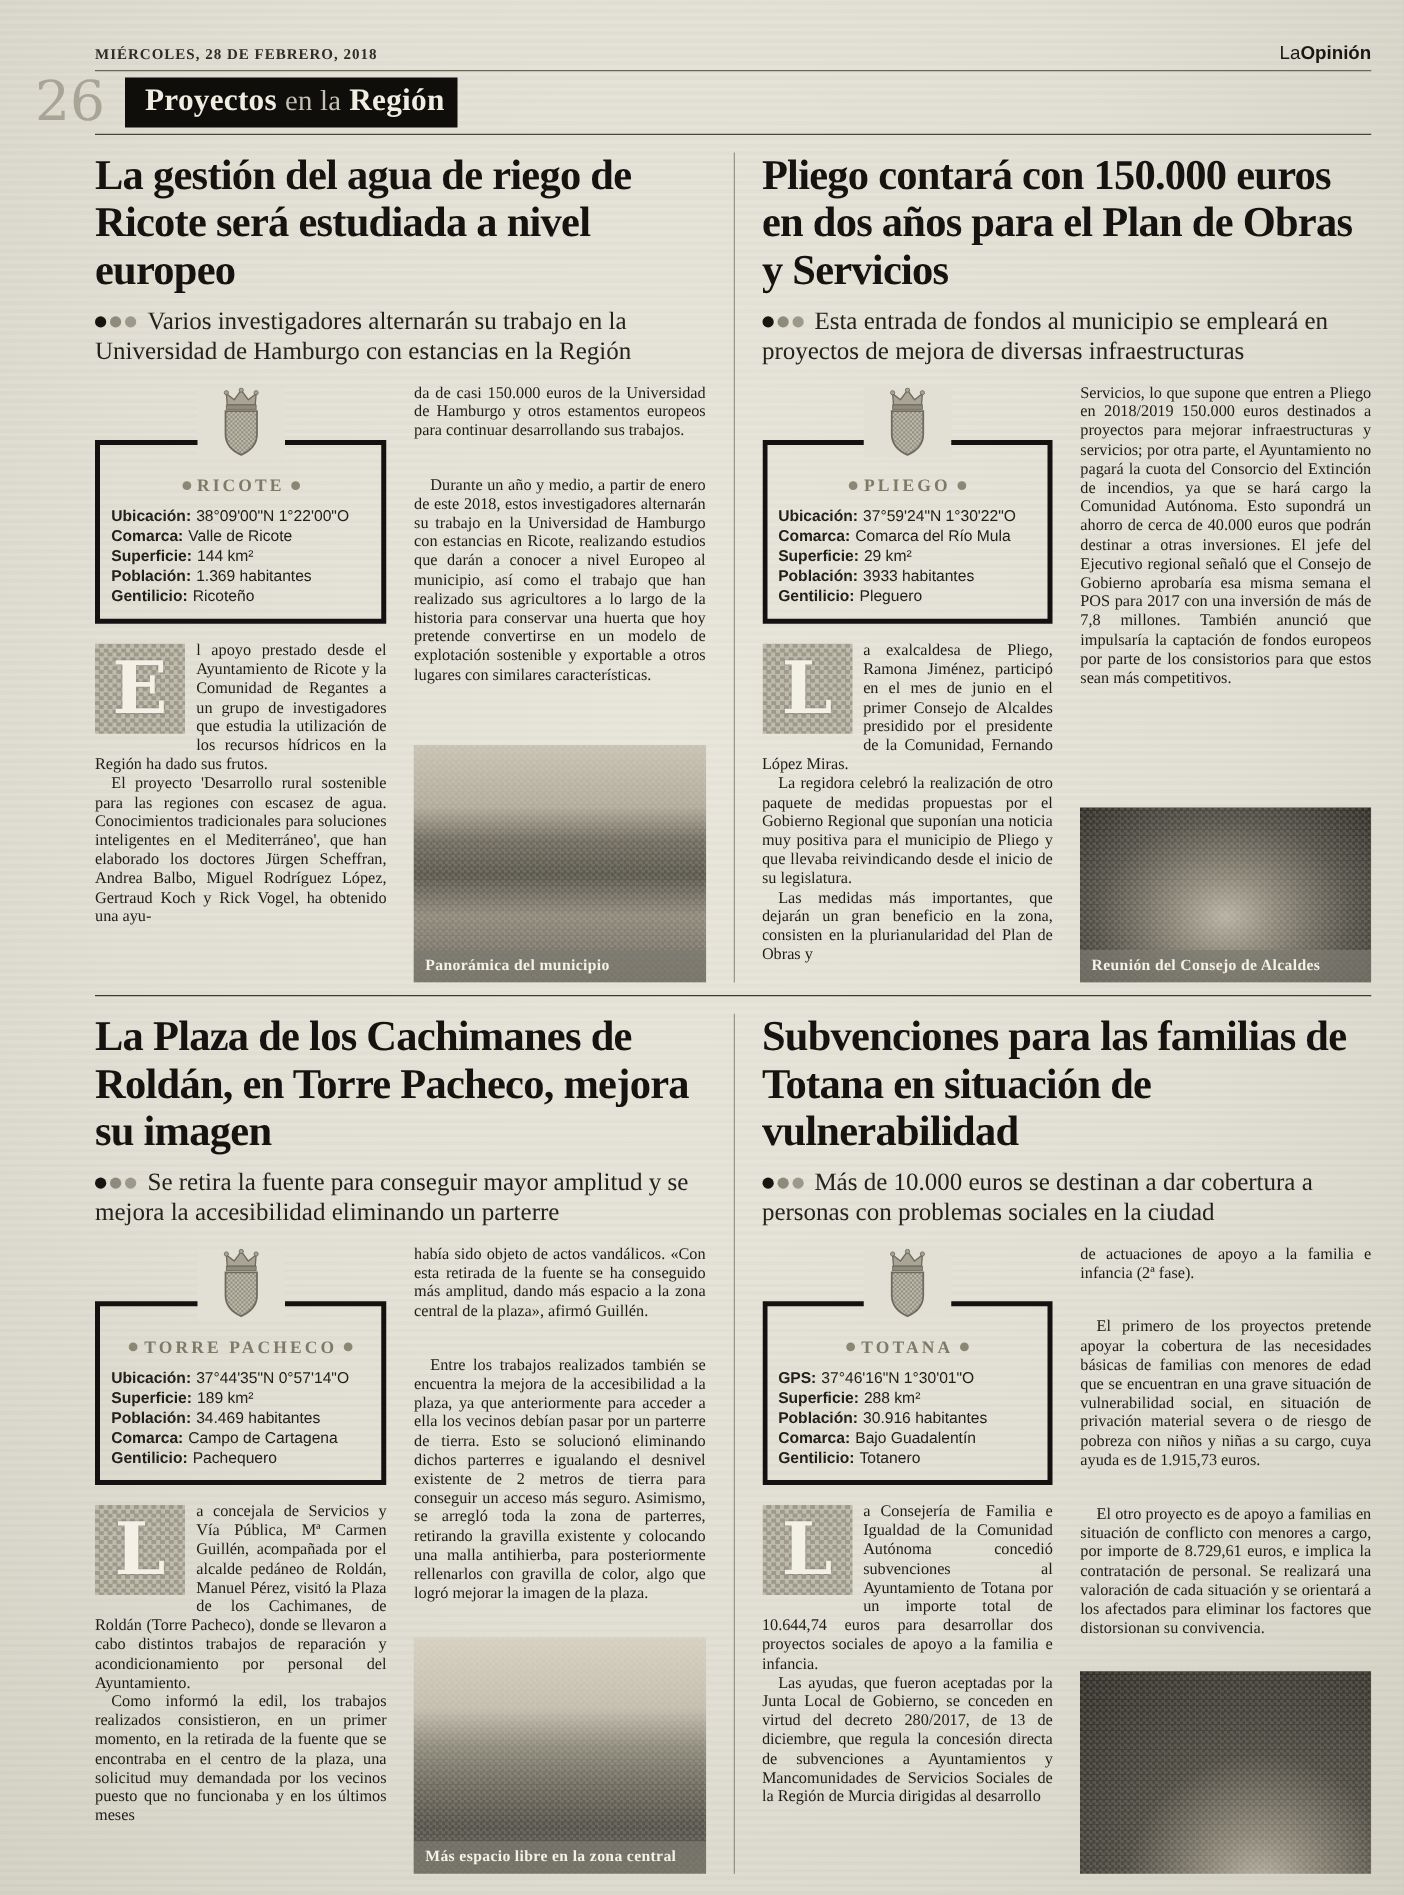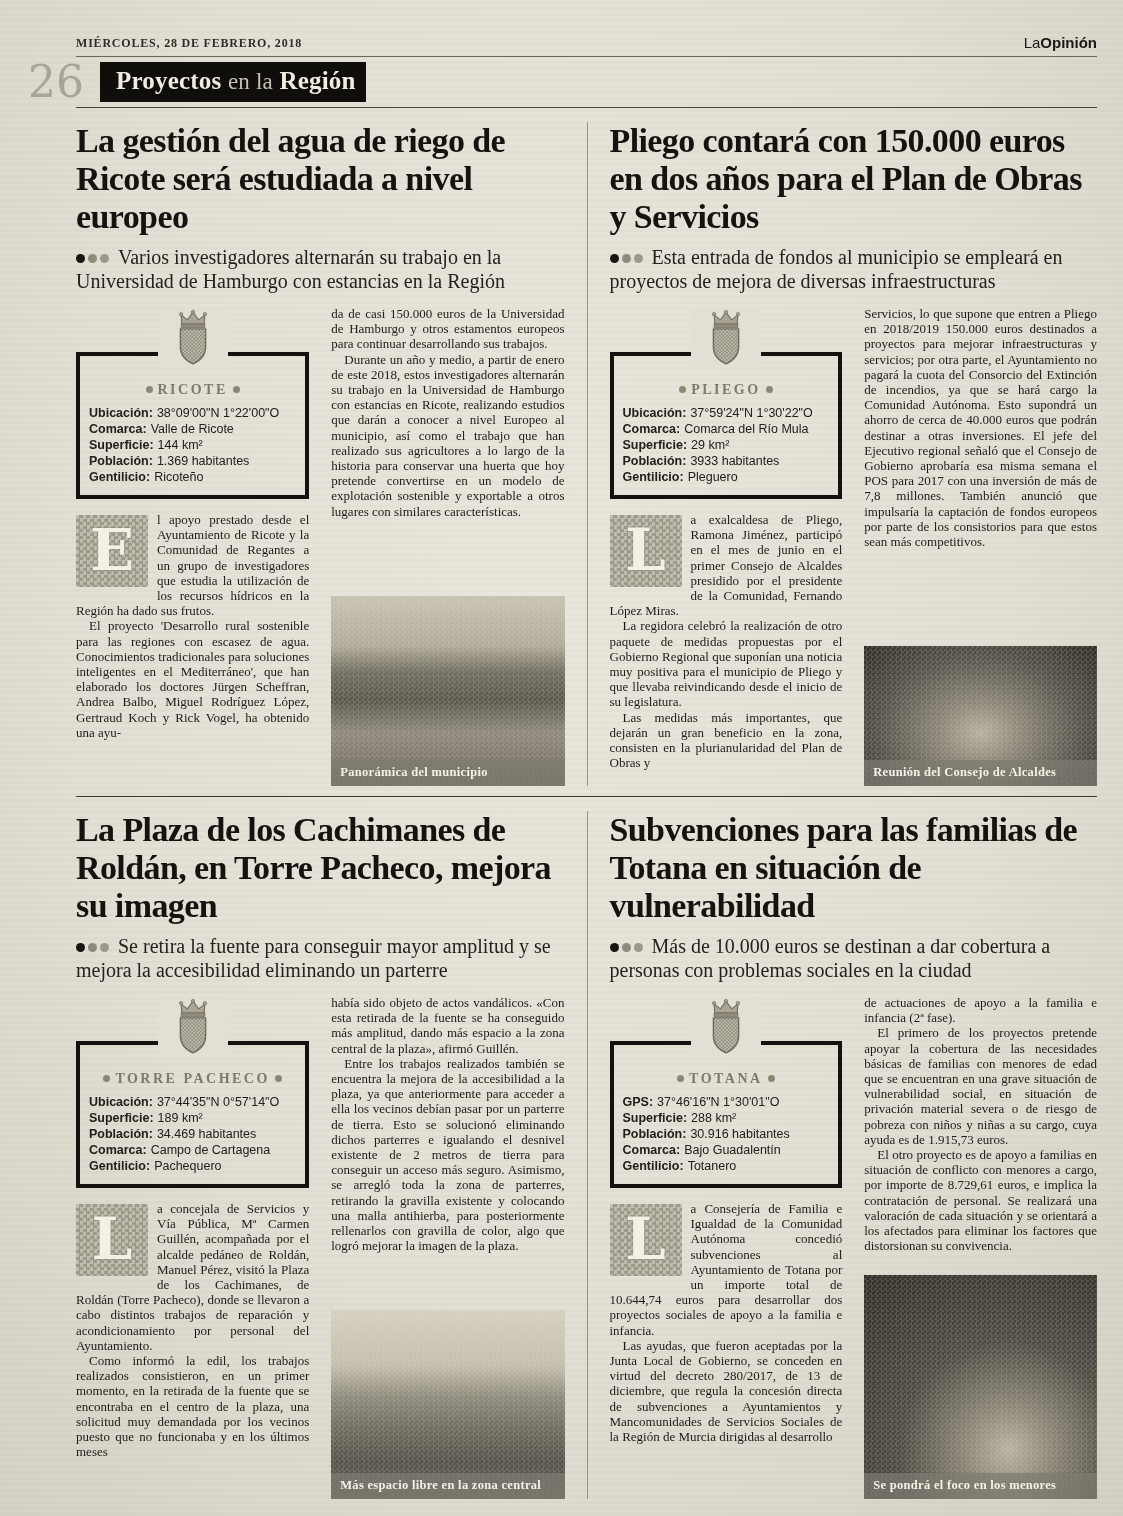--- a/index.html
+++ b/index.html
@@ -36,21 +36,21 @@
   .headline { font-size:34px; line-height:38px; font-weight:800; letter-spacing:-0.6px; color:#141310; margin-bottom:9px; }
   .subhead { font-size:20px; line-height:24px; color:#24221d; margin-bottom:13px; }
   .dots { display:inline-block; margin-right:6px; white-space:nowrap; }
   .dots i { display:inline-block; width:9px; height:9px; border-radius:50%; margin-right:3px; vertical-align:1px; }
   .dots i:nth-child(1){ background:#16150f; }
   .dots i:nth-child(2){ background:#8e8b7d; }
   .dots i:nth-child(3){ background:#9c998b; }
   .cols { display:flex; flex:1; min-height:0; }
   .col { width:50%; overflow:hidden; display:flex; flex-direction:column; }
   .col.c1 { padding-right:11px; }
-  .col.c2 { padding-left:11px; }
+  .col.c2 { padding-left:11px;gap:28px; }
   
   .infobox { position:relative; border:4px solid #131210; margin-top:46px; padding:26px 9px 10px 9px; margin-bottom:13px; flex-shrink:0; }
   .crest { position:absolute; top:-46px; left:50%; transform:translateX(-50%); background:#e2dfd4; padding:0 14px; line-height:0; }
   .townline { text-align:center; color:#7d7a68; font-size:14px; letter-spacing:2.5px; font-weight:bold; margin-bottom:7px; white-space:nowrap; }
   .townline i { display:inline-block; width:7px; height:7px; border-radius:50%; background:#8a8774; margin:0 5px; vertical-align:1px; }
   .entry { font-family:"Liberation Sans", sans-serif; font-size:12.5px; line-height:16px; color:#22201b; }
   .entry .lbl { font-weight:bold; margin-right:4px; }
   
   .para { font-size:13px; line-height:15.2px; text-align:justify; hyphens:auto; color:#1d1c17; }
   .para + .para { text-indent:13px; }

